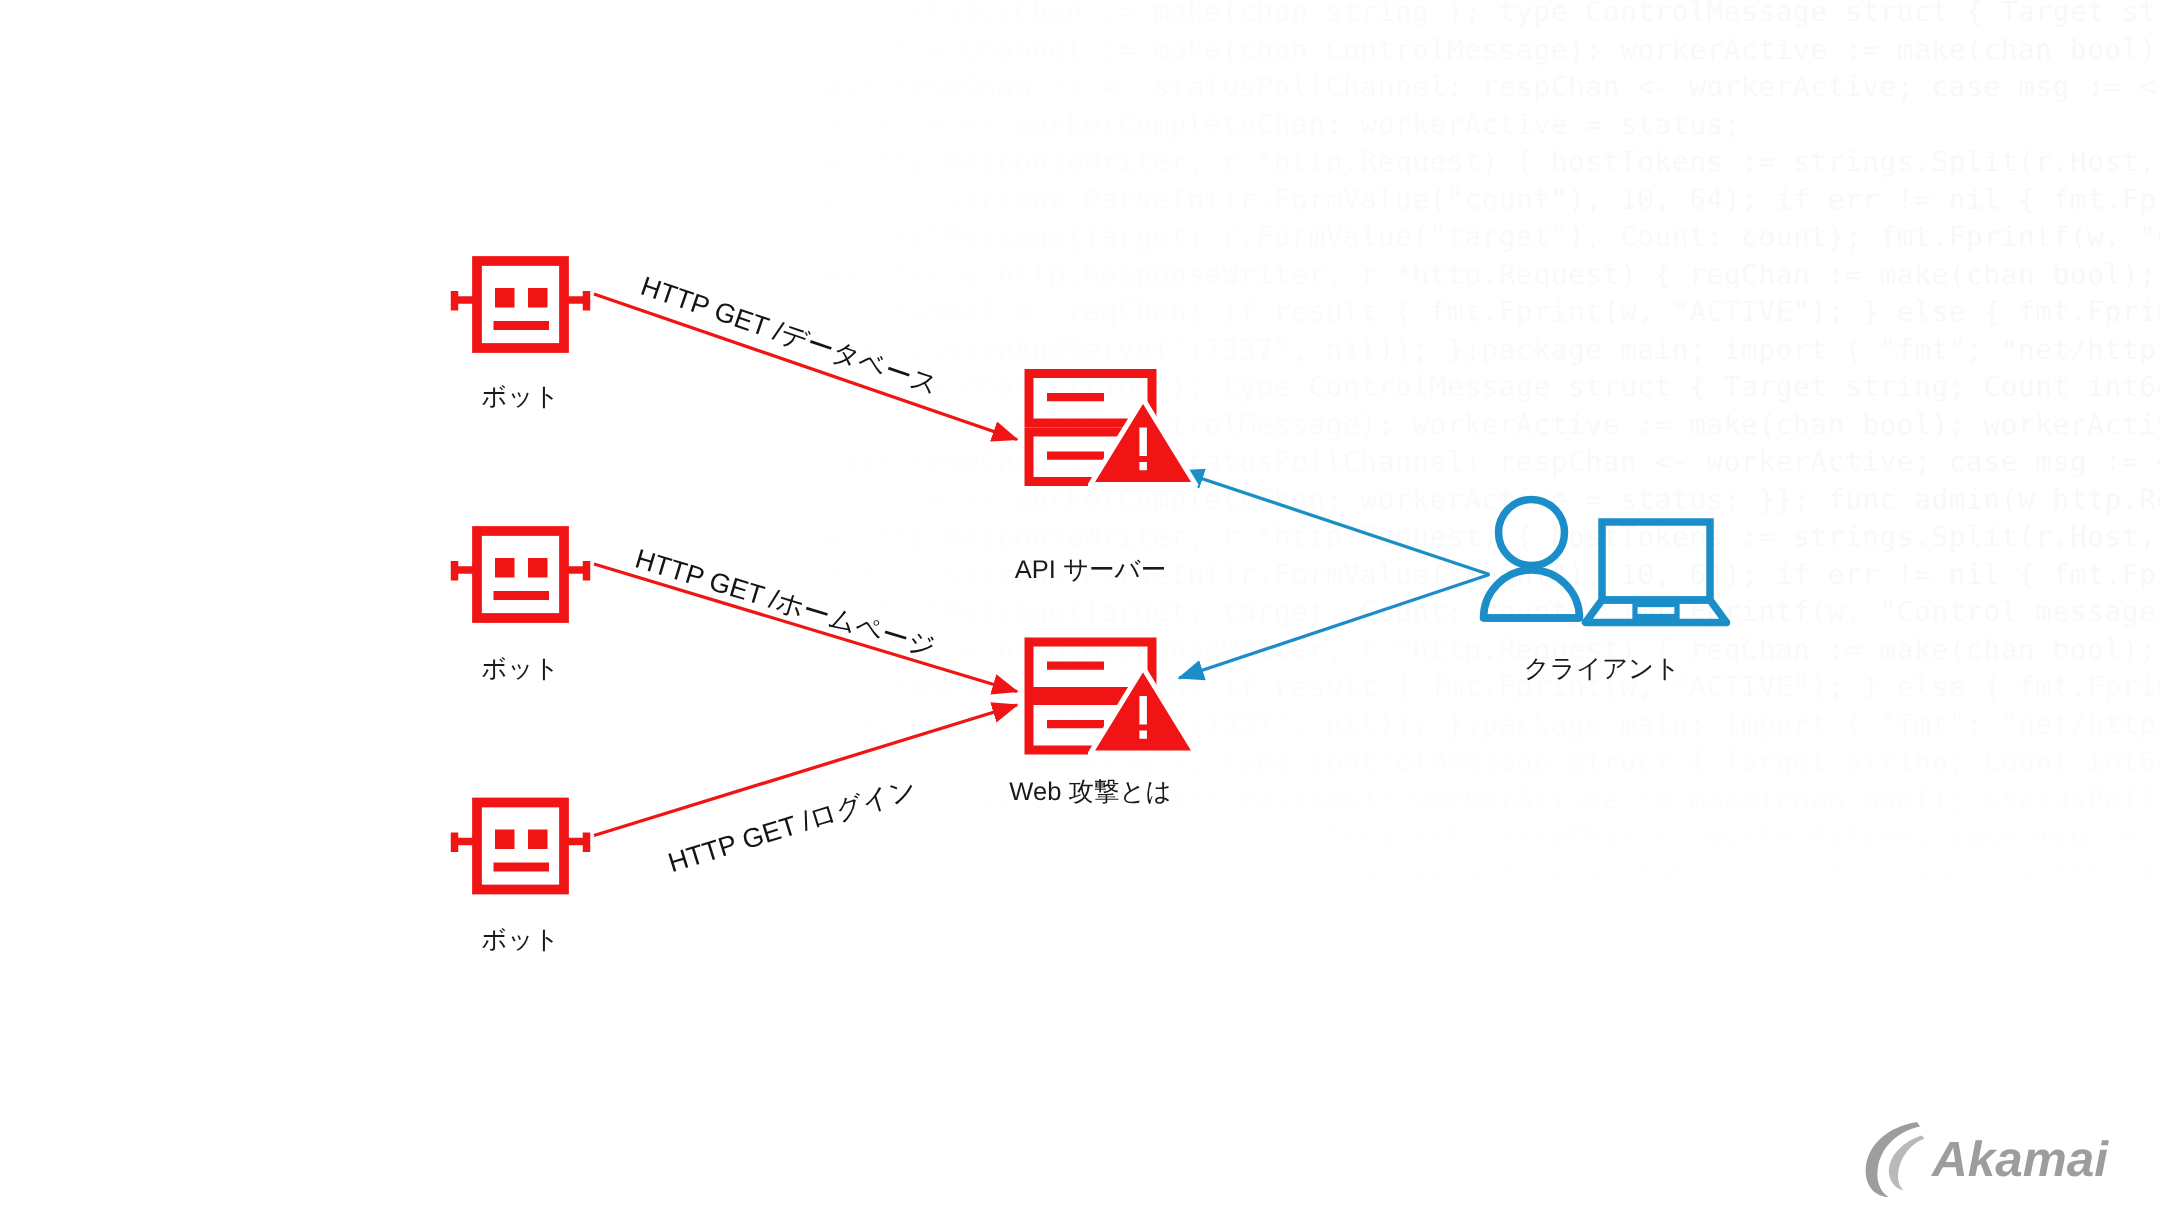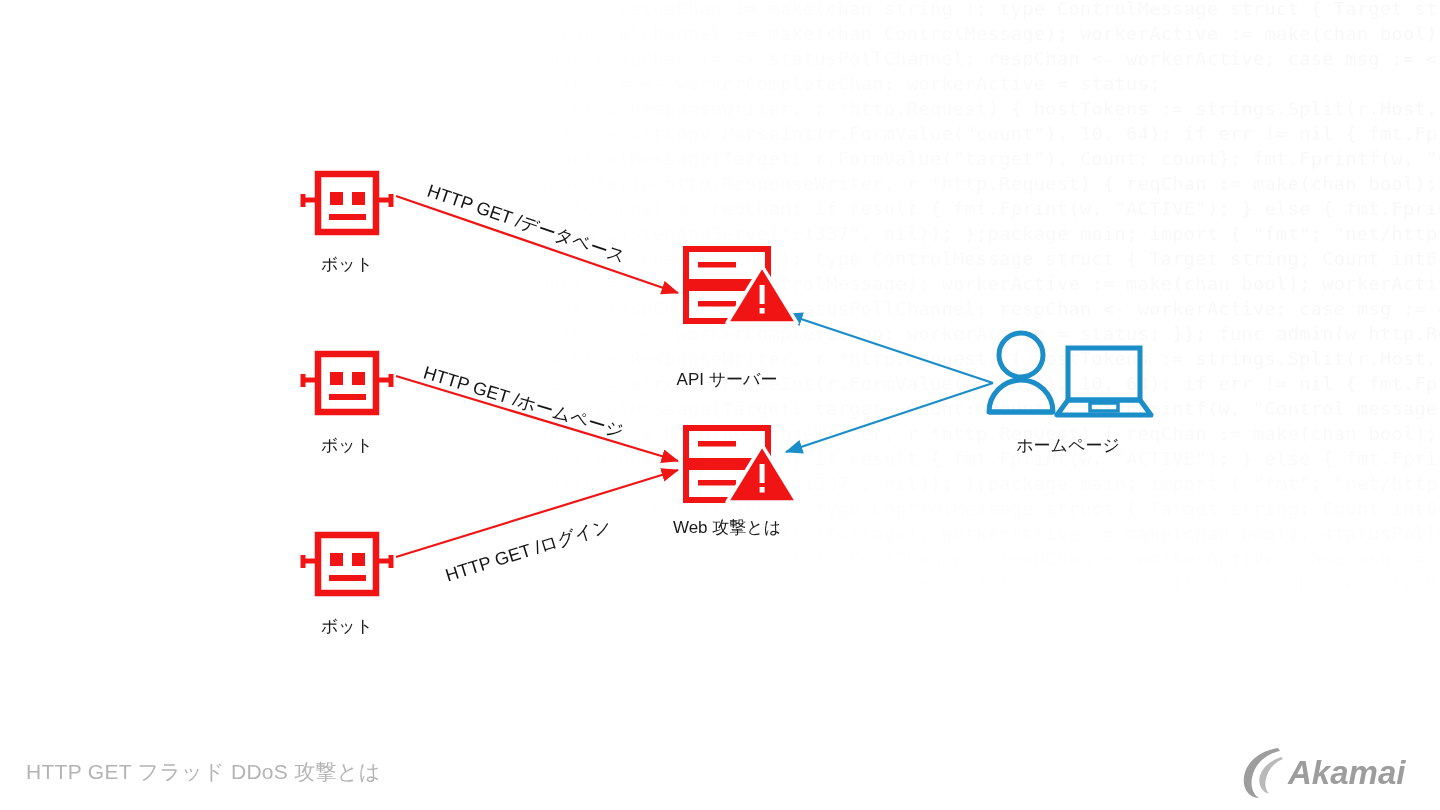--- a/index.html
+++ b/index.html
@@ -239,27 +239,26 @@
     </g>
   </svg>
 
   <div class="node-label" style="left:347px; top:253px;">ボット</div>
   <div class="node-label" style="left:347px; top:434px;">ボット</div>
   <div class="node-label" style="left:347px; top:615px;">ボット</div>
 
   <div class="node-label" style="left:727px; top:344px;margin-top:24px;">API サーバー</div>
   <div class="node-label" style="left:727px; top:516px;">Web 攻撃とは</div>
 
-  <div class="node-label" style="left:1068px; top:434px;">ホームページ</div>
+  <div class="node-label" style="left:1068px; top:434px;">クライアント</div>
 
   <div class="edge-label" style="left:428px; top:178px; transform: rotate(18.9deg);">HTTP GET /データベース</div>
   <div class="edge-label" style="left:424px; top:360px; transform: rotate(16.8deg);">HTTP GET /ホームページ</div>
   <div class="edge-label" style="left:446px; top:564px; transform: rotate(-17.3deg);">HTTP GET /ログイン</div>
 
-  <div id="footer-title">HTTP GET フラッド DDoS 攻撃とは</div>
 
   <svg id="akamai-logo" viewBox="0 0 182 56">
     <g>
       <path d="M38,4 C14,8 2,24 4,40 C5.5,50 13,54 19,54 C13,50 10.5,43 12,34 C14,21 25,10 40,7 Z" fill="#9d9d9d"></path>
       <path d="M41,13 C26,18 18,29 19.5,39 C20.5,45.5 25,49 29,49.5 C25.5,46 24.5,41 26,34.5 C28.5,25 35,18 43,15 Z" fill="#b9b9b9"></path>
     </g>
     <text x="48" y="40" font-family="Liberation Sans, sans-serif" font-size="33" font-weight="bold" font-style="italic" fill="#9d9d9d">Akamai</text>
   </svg>
 
 </div>

